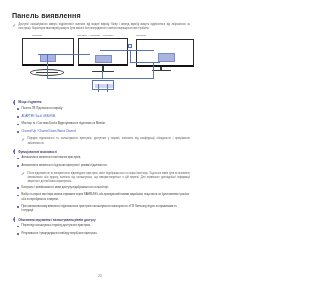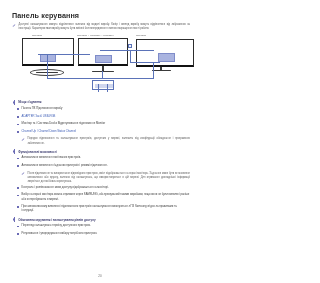--- a/index.html
+++ b/index.html
@@ -205,21 +205,21 @@
     text-align: center;
     font-size: 3px;
     color: #6a6a6a;
   }
 </style>
 </head>
 <body>
 
 <div class="page">
 
-  <div class="page-title">Панель керування</div>
+  <div class="page-title">Панель виявлення</div>
 
   <div class="note">
     <div class="note-icon">✓</div>
     <div class="note-text">Доступні налаштування можуть відрізнятися залежно від моделі виробу. Колір і вигляд виробу можуть відрізнятися від зображених на ілюстрації. Характеристики виробу можуть бути змінені без попередження з метою покращення якості роботи.</div>
   </div>
 
   <div class="diagram">
 
     <div class="dg-label" style="left:20px; top:0px;">Монітор*</div>
     <div class="dg-label" style="left:65px; top:0px;">Монітор* + Монітор* + Монітор*</div>

